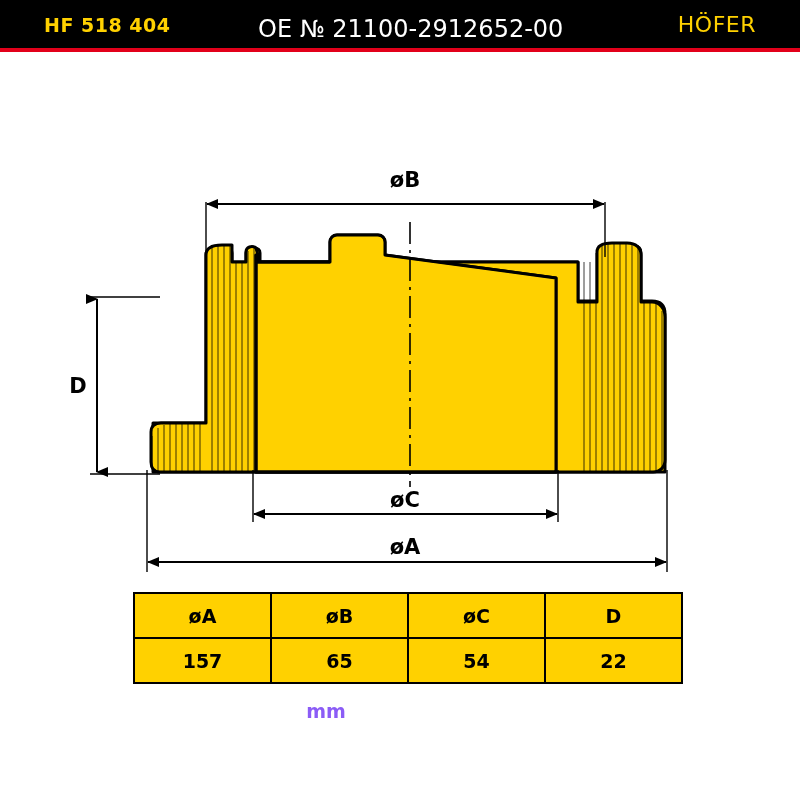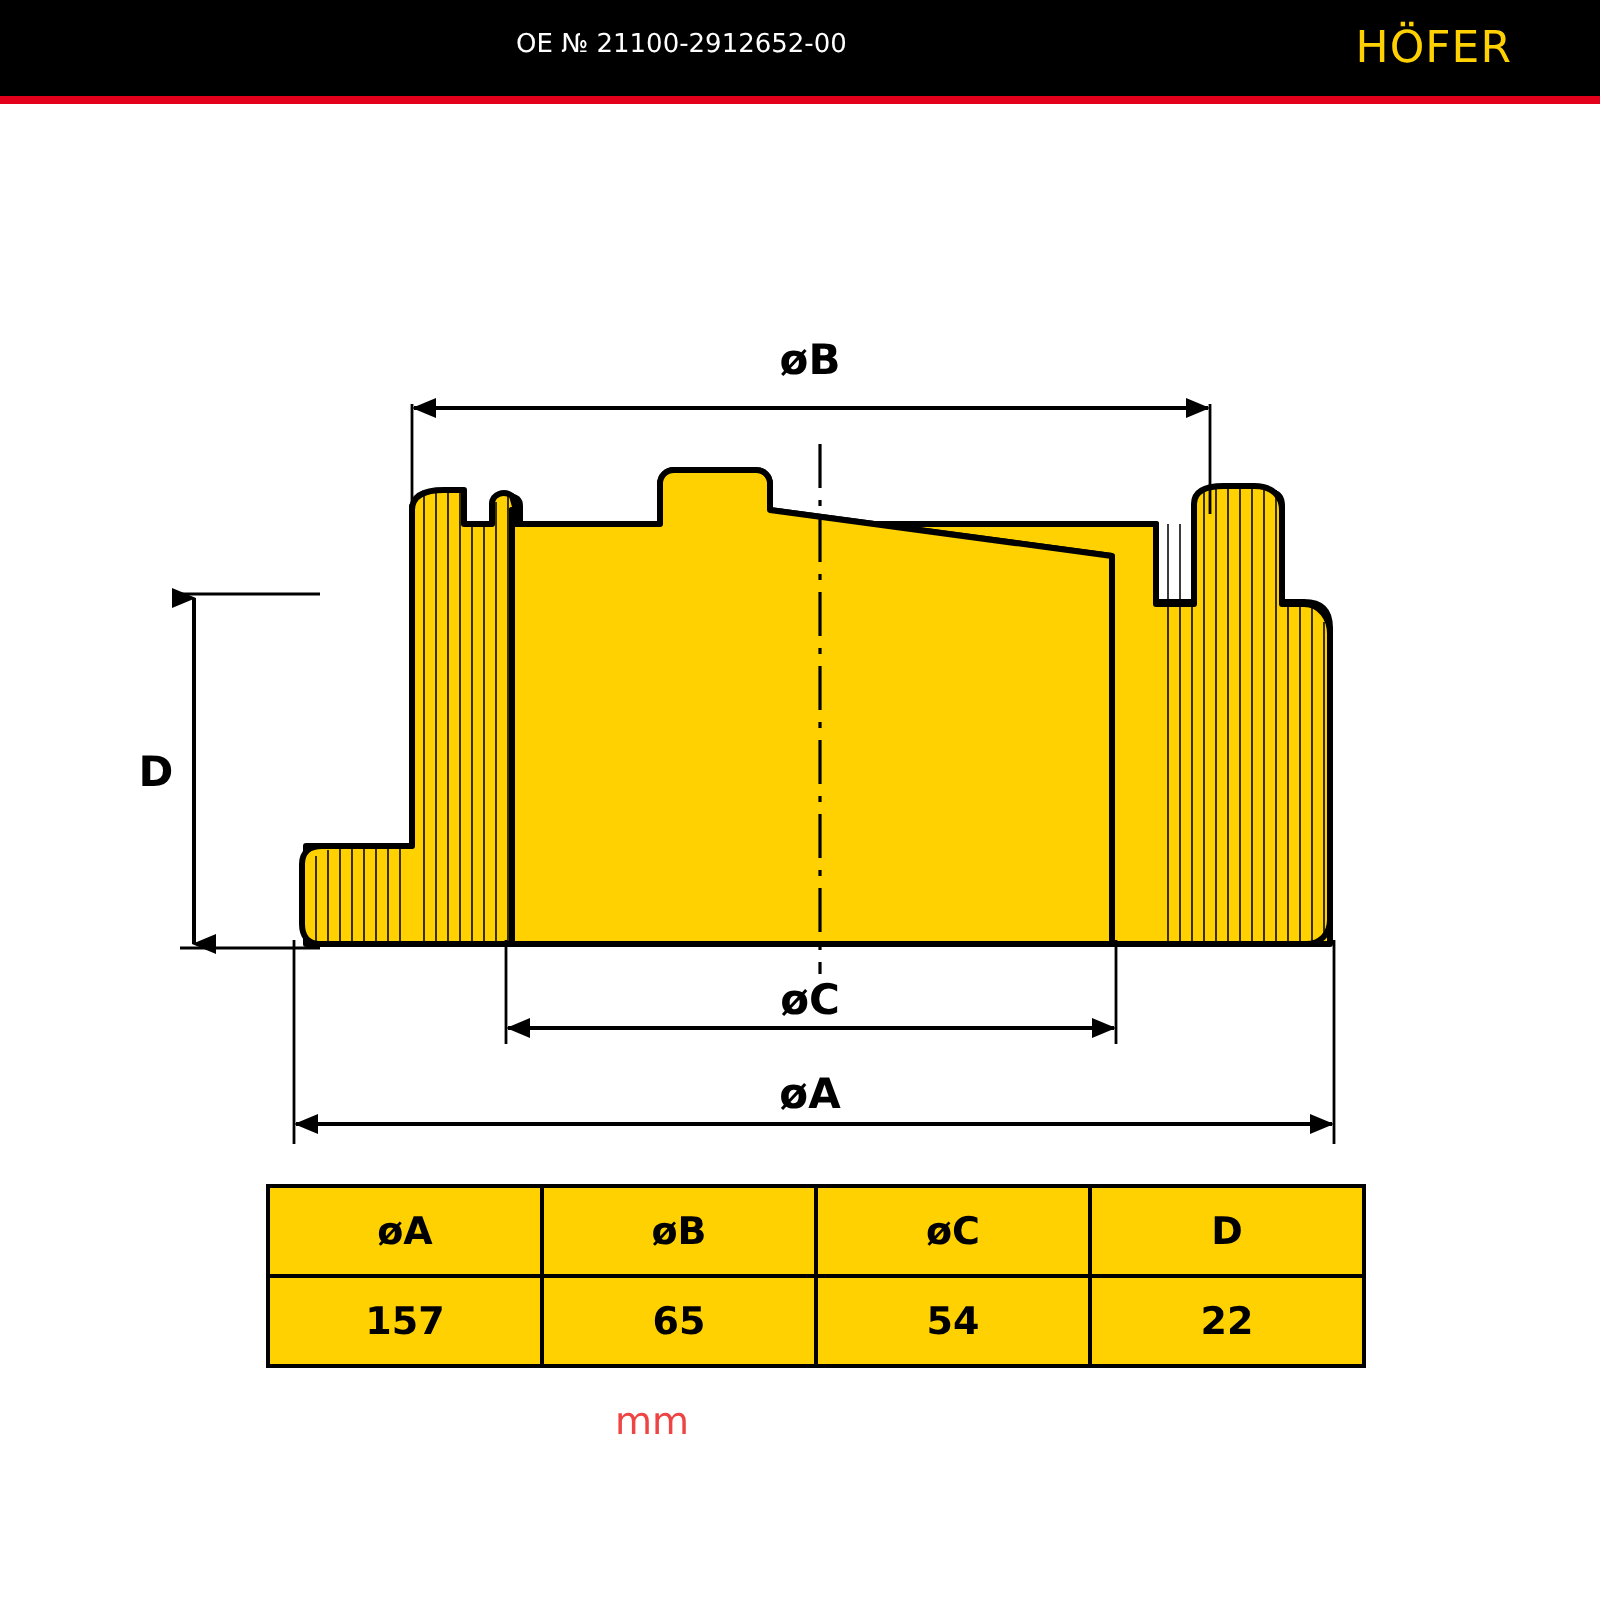--- a/index.html
+++ b/index.html
@@ -39,21 +39,21 @@
     font-size: 19px;
     font-weight: bold;
     letter-spacing: 0.5px;
     white-space: nowrap;
   }
   .hdr-oe {
     position: absolute;
     top: 15px;
     left: 258px;
     color: #ffffff;
-    font-size: 13px;
+    font-size: 24px;
     white-space: nowrap;
   }
   .hdr-logo {
     position: absolute;
     top: 12px;
     right: 44px;
     color: #ffd100;
     font-size: 22px;
     font-weight: normal;
     letter-spacing: 0.5px;
@@ -96,28 +96,29 @@
     color: #000000;
     font-family: "DejaVu Sans", "Liberation Sans", sans-serif;
   }
   #unit-label {
     position: absolute;
     left: 0;
     top: 700px;
     width: 652px;
     text-align: center;
     font-size: 19px;
-    font-weight: normal;
-    color: #ef4444;
+    font-weight: bold;
+    color: #8b5cf6;
   }
 </style>
 </head>
 <body>
 
 <div id="header">
+  <div class="hdr-part">HF 518 404</div>
   <div class="hdr-oe">OE № 21100-2912652-00</div>
   <div class="hdr-logo">HÖFER</div>
 </div>
 <div id="header-rule"></div>
 
 <div id="drawing">
 <svg width="800" height="748" viewBox="0 0 800 748" xmlns="http://www.w3.org/2000/svg">
   <defs>
     <marker id="arrH" markerWidth="12" markerHeight="10" refX="11" refY="5" orient="auto" markerUnits="userSpaceOnUse">
       <path d="M0,0 L12,5 L0,10 z" fill="#000"></path>

